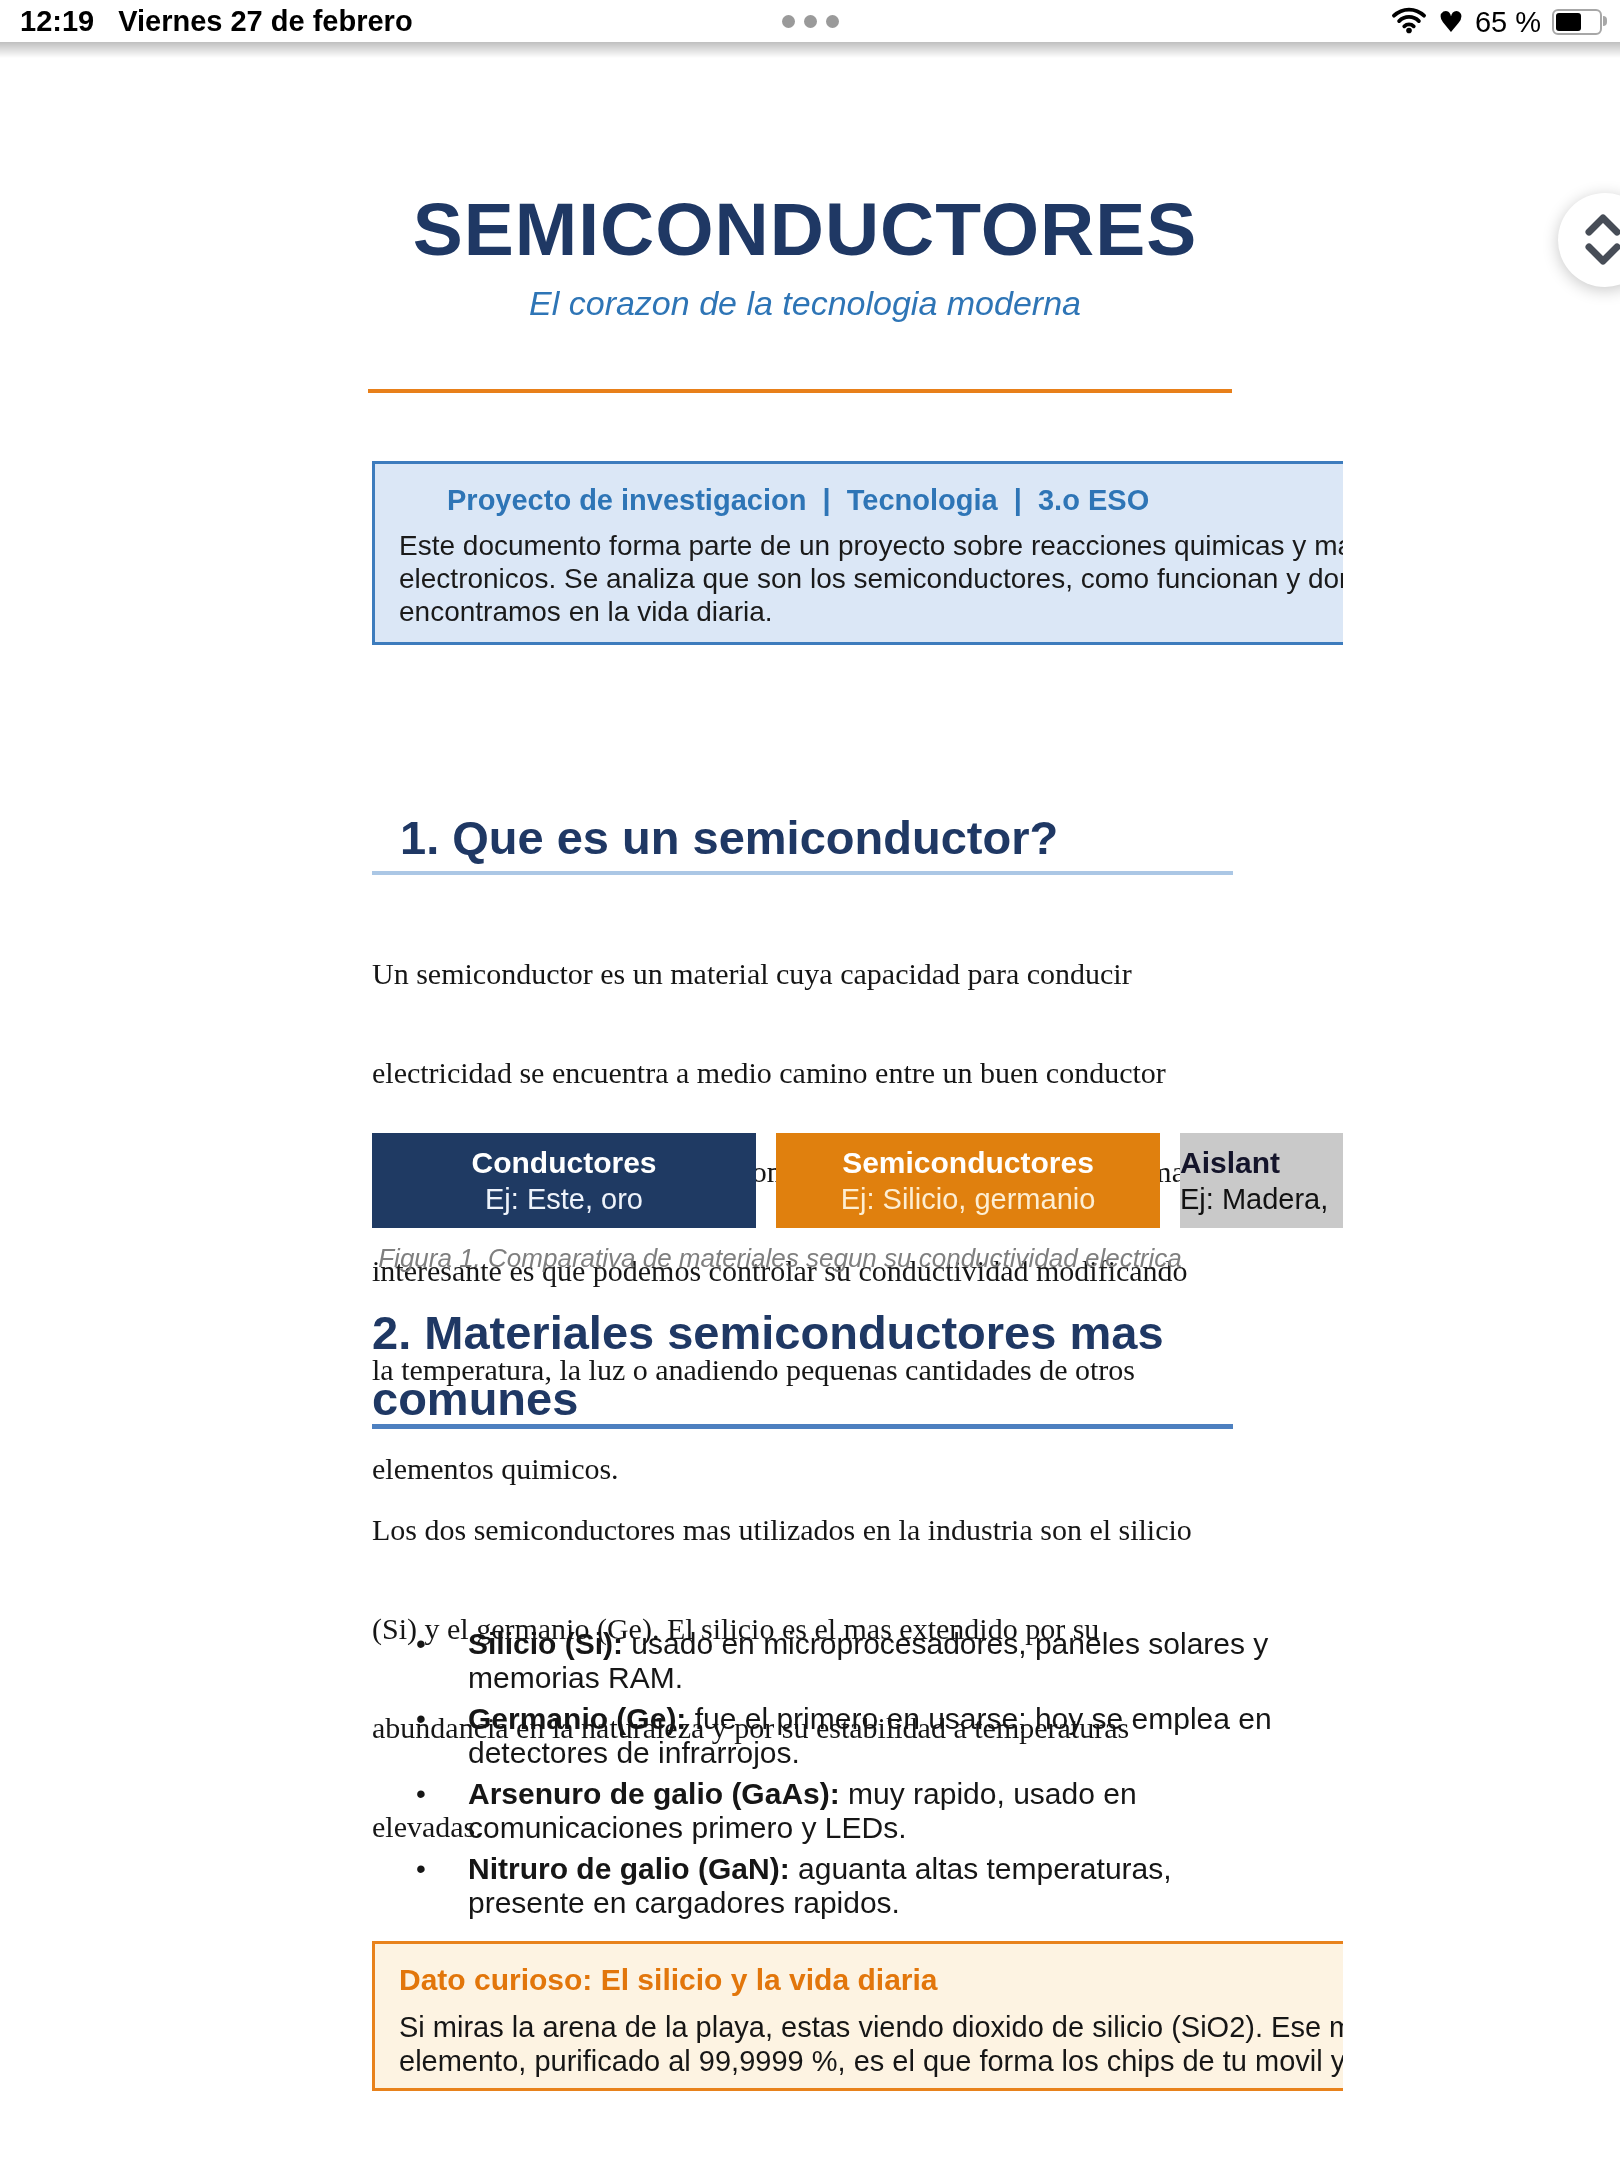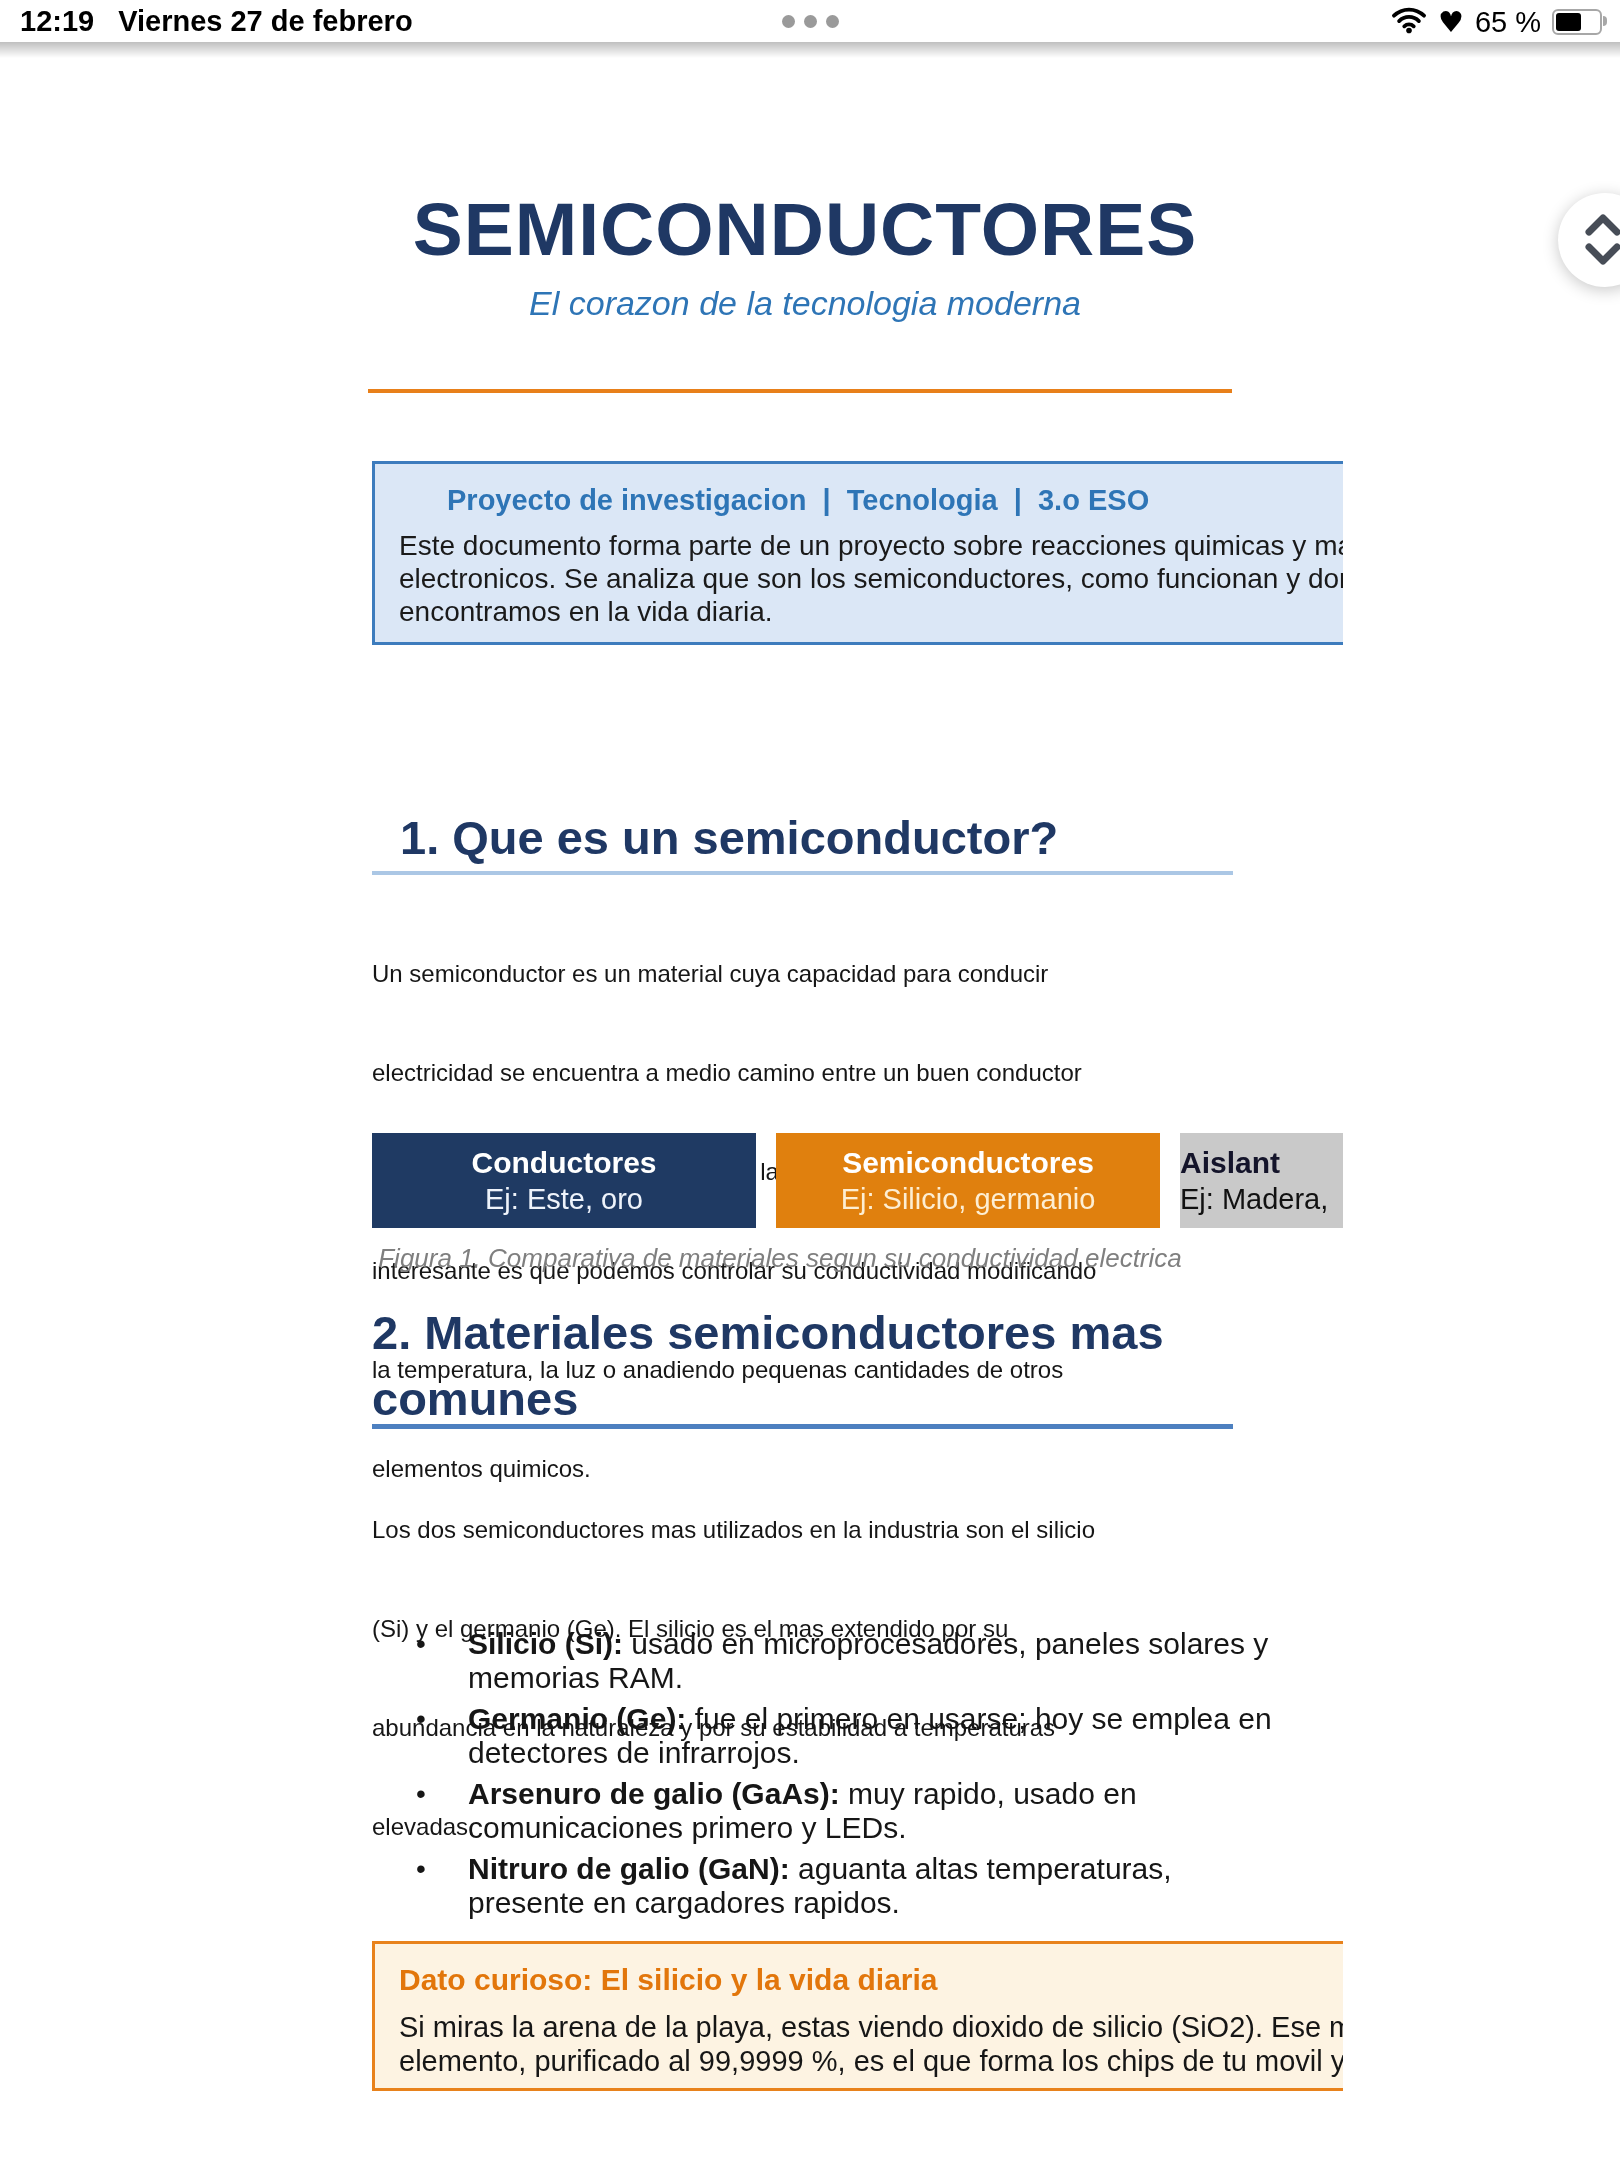--- a/index.html
+++ b/index.html
@@ -32,21 +32,21 @@
   .rule-orange{position:absolute;top:389px;left:368px;width:864px;height:4px;background:#e8801a;}
 
   .metabox{position:absolute;top:461px;left:372px;width:1160px;height:184px;box-sizing:border-box;
     background:#dbe7f6;border:3px solid #3d7cbd;padding:20px 0 0 24px;}
   .metabox .mh{font-size:29px;font-weight:700;color:#2e75b6;white-space:pre;margin-left:48px;}
   .metabox .ml{font-size:28px;line-height:33px;color:#1a1a1a;white-space:pre;}
   .metabox .ml.first{margin-top:12px;}
 
   .h1{position:absolute;left:372px;top:810px;font-size:47px;font-weight:700;color:#1f3864;margin-left:28px;}
   .rule-h1{position:absolute;left:372px;top:871px;width:861px;height:4px;background:#abc7e5;}
-  .para{position:absolute;font-size:24px;line-height:33px;color:#161616;white-space:pre;}
+  .para{position:absolute;font-size:30px;line-height:33px;color:#161616;white-space:pre;font-family:Liberation Serif, serif;}
   .p1{left:372px;top:891px;}
   .p2{left:372px;top:1447px;}
 
   .figure-table{position:absolute;left:372px;top:1133px;display:flex;gap:20px;}
   .cell{width:384px;height:95px;box-sizing:border-box;display:flex;flex-direction:column;
     justify-content:center;align-items:center;gap:7px;}
   .cell .cn{font-size:30px;font-weight:700;line-height:1;}
   .cell .ce{font-size:29px;line-height:1;}
   .cell1{background:#1f3a63;} .cell1 .cn{color:#ffffff;} .cell1 .ce{color:#eef3fb;}
   .cell2{background:#e0800e;} .cell2 .cn{color:#ffffff;} .cell2 .ce{color:#fdeed3;}

